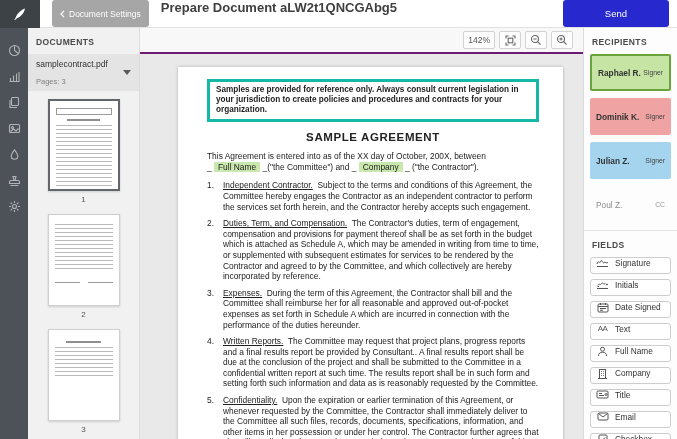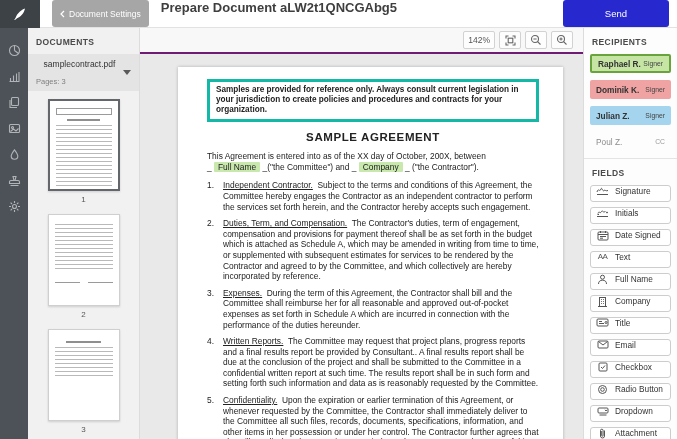--- a/index.html
+++ b/index.html
@@ -33,21 +33,21 @@
                   justify-content:center; cursor:pointer; opacity:.85; }
 
   
   .docs-panel { width:112px; flex:0 0 112px; background:#f1f1f2;
                 border-right:1px solid #dcdcdc; overflow:hidden; }
   .panel-h { font-size:8.5px; font-weight:bold; color:#4a4a4a; letter-spacing:.4px;
              padding:9px 8px 7px 8px; }
   .doc-select { background:#e4e4e5; padding:5px 8px; display:flex;
                 align-items:center; cursor:pointer; }
   .doc-select .dmeta { flex:1; }
-  .doc-name { font-size:8.5px; color:#333;text-align:center; }
+  .doc-name { font-size:8.5px; color:#333; }
   .doc-pages { font-size:7.5px; color:#808080; margin-top:8px; }
   .caret-down { width:0; height:0; border-left:4px solid transparent;
                 border-right:4px solid transparent; border-top:5px solid #5a5a5a; }
   .thumbs { padding:8px 0 0 0; display:flex; flex-direction:column; align-items:center; }
   .thumb { width:72px; height:92px; background:#fff; border:1px solid #cfcfcf;
            box-shadow:0 1px 2px rgba(0,0,0,.15); padding:7px 6px; cursor:pointer; }
   .thumb.sel { border:2px solid #63676b; }
   .t-box { border:1px solid #9a9a9a; height:7px; margin-bottom:4px; }
   .t-title { width:60%; height:2px; background:#8f8f8f; margin:0 auto 4px auto; }
   .t-lines { background:repeating-linear-gradient(to bottom,#b9b9b9 0 1px,transparent 1px 4px); }
@@ -72,21 +72,21 @@
   .intro { margin-bottom:8px; }
   .hl { background:#c9e8ad; padding:0 4px; border-radius:1px; cursor:move; }
   .clause { display:flex; margin-bottom:6px; }
   .cnum { width:16px; flex:0 0 16px; }
   .ctext { flex:1; }
   .uh { text-decoration:underline; }
 
   
   .right-panel { width:94px; flex:0 0 94px; background:#fdfdfd;
                  border-left:1px solid #dcdcdc; padding:0 6px; overflow:hidden; }
-  .chip { height:19px; border-radius:2px; display:flex; align-items:center;
+  .chip { height:37px; border-radius:2px; display:flex; align-items:center;
           justify-content:space-between; padding:0 6px; margin-bottom:7px;
           cursor:pointer; }
   .chip .cname { font-size:8.3px; font-weight:bold; color:#333; }
   .chip .crole { font-size:6.8px; color:#444; }
   .chip-green { background:#c6e5a5; border:2px solid #69a33b; }
   .chip-red   { background:#efa3a3; }
   .chip-blue  { background:#a5d5ee; }
   .chip-plain { background:transparent; }
   .chip-plain .cname { color:#8b8b8b; font-weight:normal; }
   .chip-plain .crole { color:#9a9a9a; }

